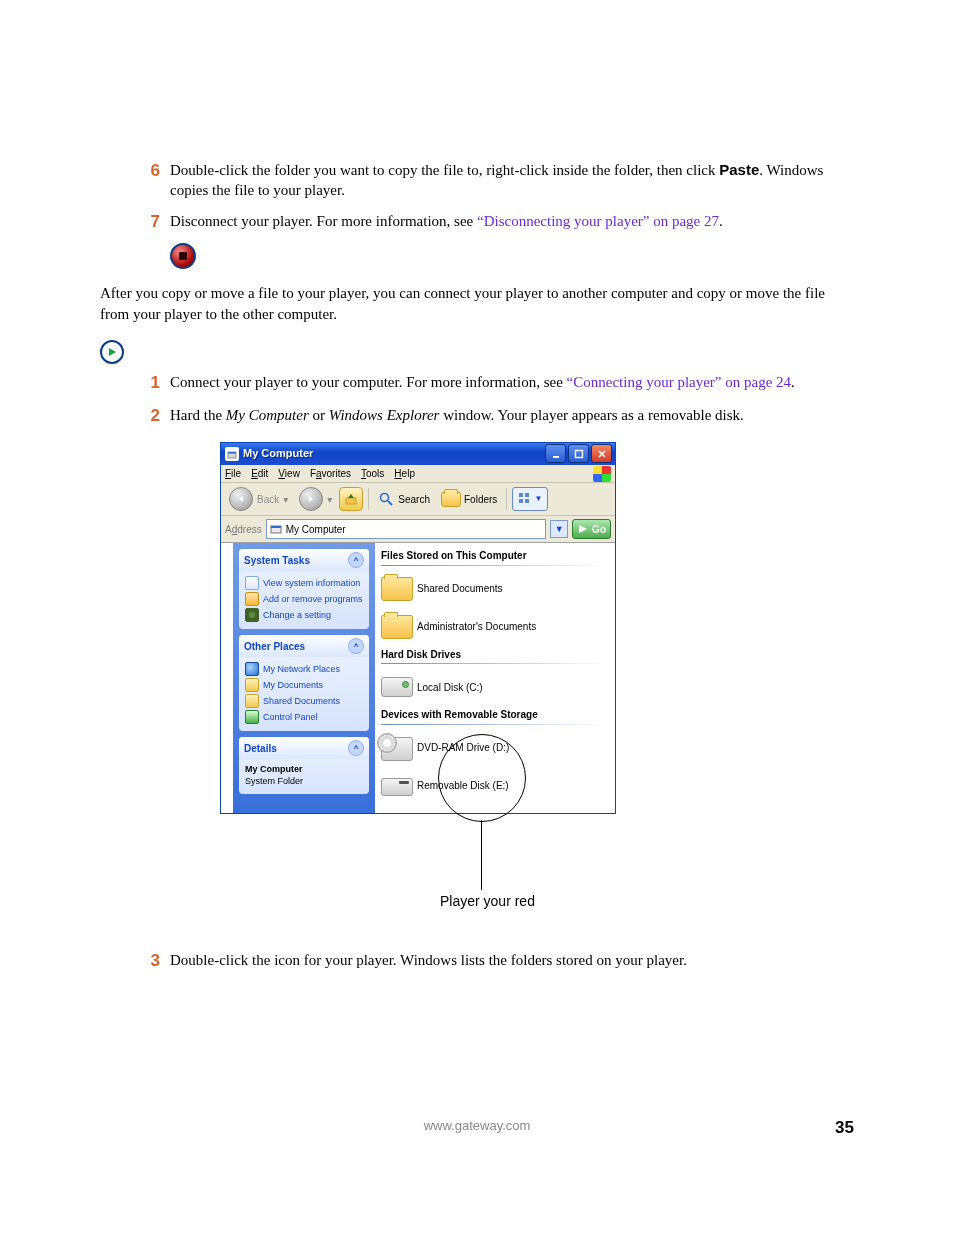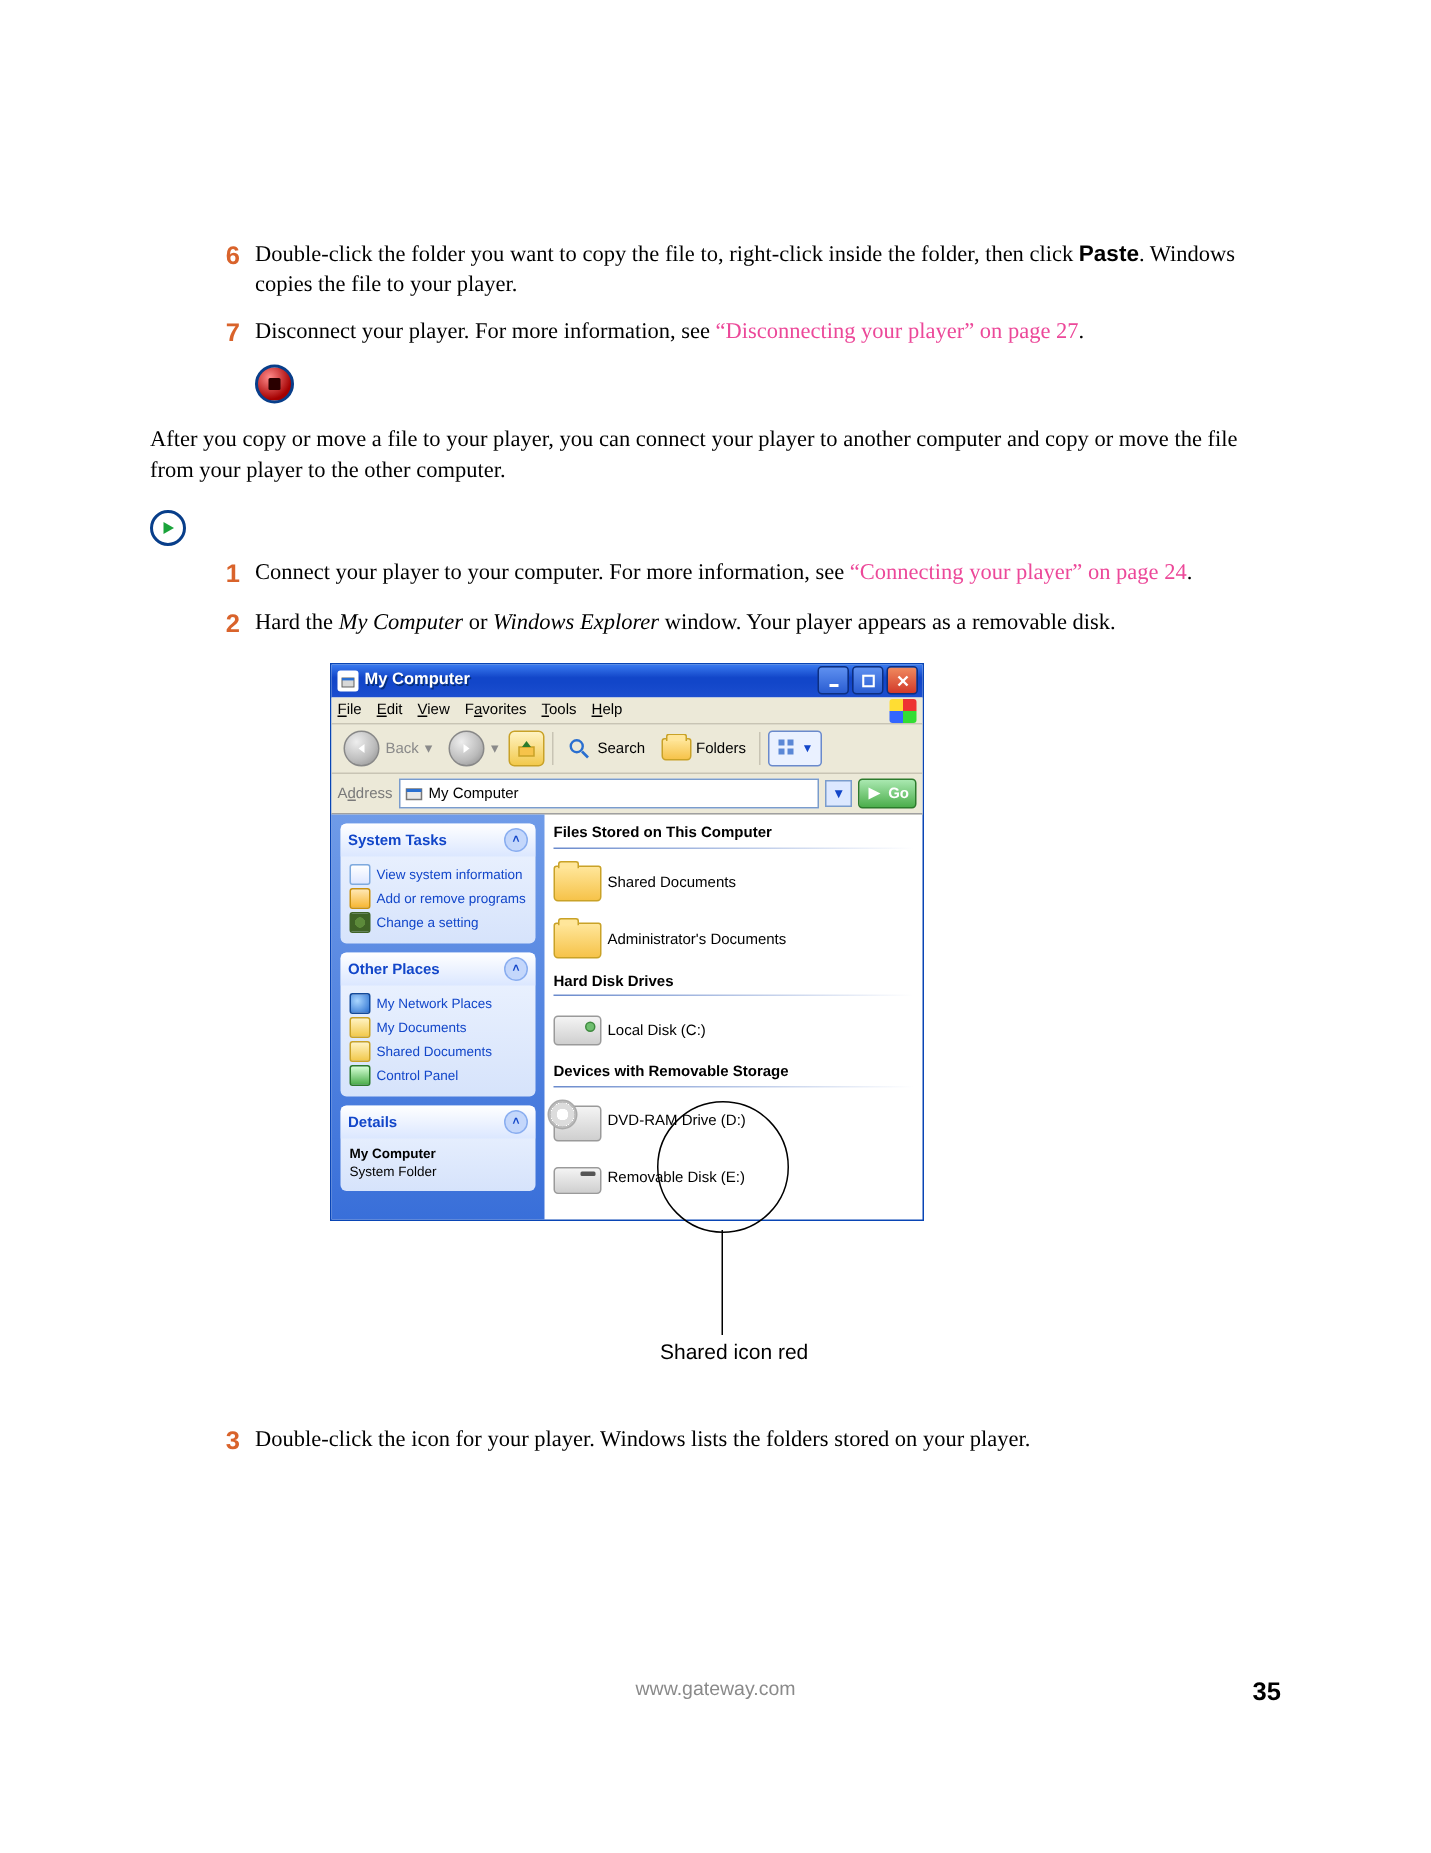--- a/index.html
+++ b/index.html
@@ -29,21 +29,21 @@
     font-weight: 900;
     color: #d9632b;
     font-size: 17px;
     text-align: right;
     padding-right: 10px;
   }
   .num-step .body {
     flex: 1;
   }
   .bold-ui { font-family: Arial, sans-serif; font-weight: bold; }
-  .link { color: #ec4899; }
+  .link { color: #6d28d9; }
   .para {
     margin: 14px 0 16px 0;
   }
   .section-heading-row {
     display: flex;
     align-items: center;
     margin: 14px 0 8px 0;
   }
   .section-heading {
     font-family: "Arial Narrow", Arial, sans-serif;
@@ -197,21 +197,21 @@
     width:16px;height:16px;border:1px solid #7a9ccc;background:#dce8ff;
     display:flex;align-items:center;justify-content:center;color:#1246c9;font-size:9px;
   }
   .gobtn{
     height:18px;border:1px solid #2c7b2c;border-radius:3px;
     background:linear-gradient(#a9e8b0,#4cae4c);color:#fff;font-weight:bold;
     display:flex;align-items:center;gap:3px;padding:0 4px;
   }
   
   .client{
-    display:flex; min-height: 270px;
+    display:flex; min-height: 270px; margin-left: 12px;
   }
   .sidepane{
     width:130px; background: linear-gradient(#6f9be8,#396fd9);
     padding:6px;
     display:flex;flex-direction:column;gap:6px;
   }
   .panel{
     background: linear-gradient(#eef4ff,#d6e3fb);
     border-radius:4px 4px 4px 4px;
     overflow:hidden;
@@ -553,21 +553,21 @@
             <span class="label">Removable Disk (E:)</span>
           </div>
         </div>
       </div>
     </div>
   </div>
 
   <div class="callout-wrap">
     <div class="callout-circle"></div>
     <div class="callout-line"></div>
-    <div class="callout-label">Shared icon red</div>
+    <div class="callout-label">Player your red</div>
   </div>
 
   <div class="indent-block" style="margin-top:10px">
     <div class="num-step">
       <div class="num">3</div>
       <div class="body">Double-click the icon for your player. Windows lists the folders stored on your player.</div>
     </div>
   </div>
 
   <div class="footer">

